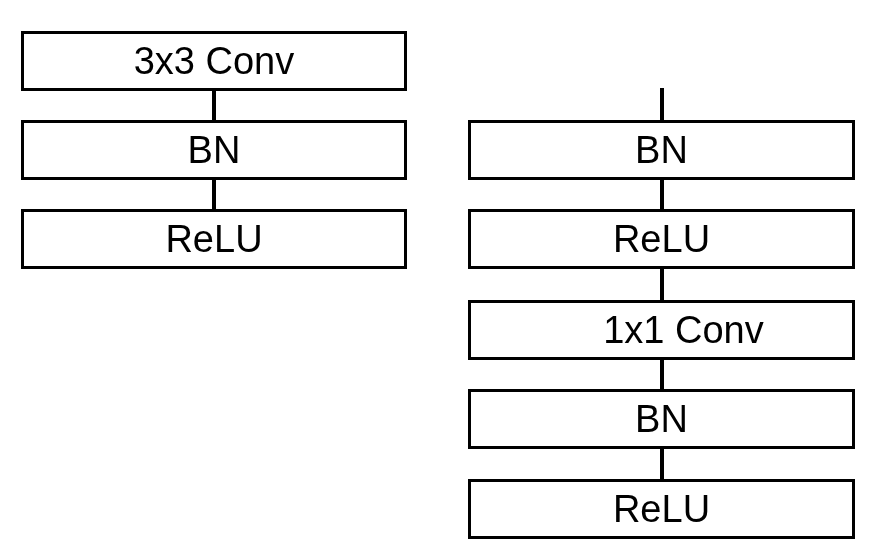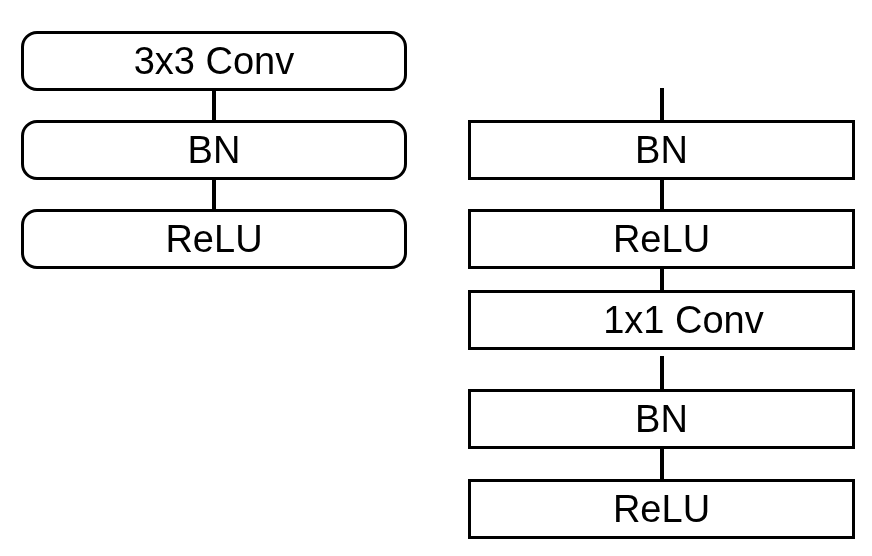--- a/index.html
+++ b/index.html
@@ -22,34 +22,34 @@
     background: #ffffff;
     border: 3px solid #000000;
     display: flex;
     align-items: center;
     justify-content: center;
     font-size: 38px;
     color: #000000;
     white-space: nowrap;
     z-index: 2;
   }
-  .col-left  { left: 21px;  width: 386px; border-radius: 16px; }
+  .col-left  { left: 21px;  width: 386px; }
   .col-right { left: 468px; width: 387px; }
   .connector {
     position: absolute;
     width: 4px;
     background: #000000;
     z-index: 1;
   }
   .conn-left  { left: 212px; }
   .conn-right { left: 660px; }
   .r0 { top: 31px; }
   .r1 { top: 120px; }
   .r2 { top: 209px; }
-  .r3 { top: 290px; padding-left: 44px; }
+  .r3 { top: 300px; padding-left: 44px; }
   .r4 { top: 389px; }
   .r5 { top: 479px; }
   .c0 { top: 88px;  height: 35px; }
   .c1 { top: 177px; height: 35px; }
   .c2 { top: 266px; height: 36px; }
   .c3 { top: 356px; height: 36px; }
   .c4 { top: 446px; height: 36px; }
 </style>
 </head>
 <body>

